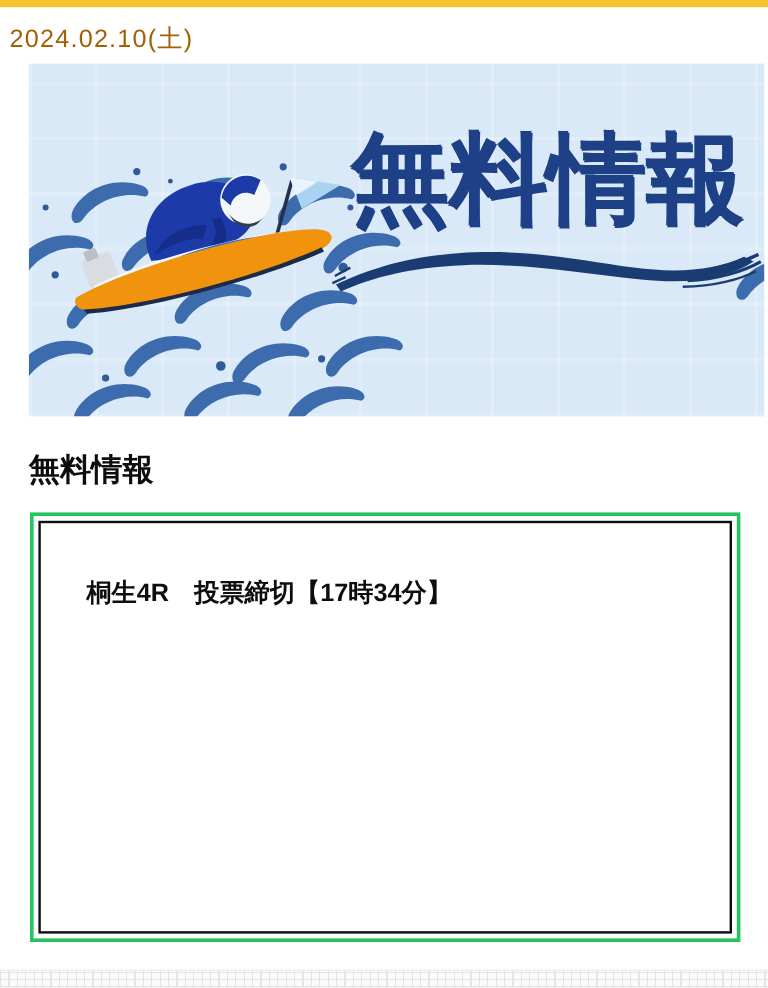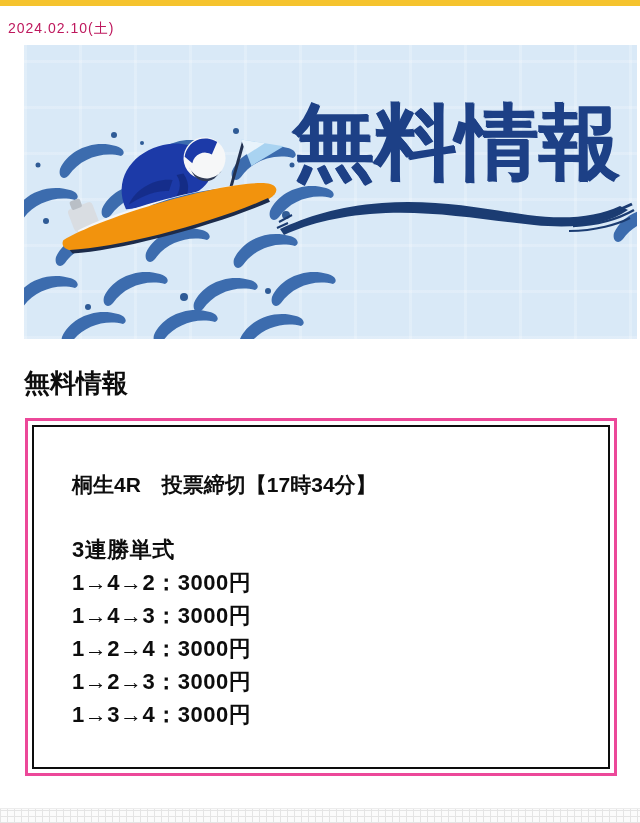--- a/index.html
+++ b/index.html
@@ -4,21 +4,21 @@
 <style>
   html,body{margin:0;padding:0;}
   body{
     width:640px;height:823px;overflow:hidden;position:relative;
     background:#ffffff;
     font-family:"Liberation Sans","DejaVu Sans",sans-serif;
     color:#111;
   }
   .top-bar{height:6px;width:640px;background:#f5c32e;}
   .date{
-    margin:14px 0 0 8px;font-size:14px;line-height:1.2;color:#be185d;
+    margin:14px 0 0 8px;font-size:21px;line-height:1.2;color:#a16207;
     letter-spacing:1px;
   }
   
   .banner{
     position:relative;margin:8px 0 0 24px;width:613px;height:294px;
     overflow:hidden;
     background:
       repeating-linear-gradient(90deg, rgba(255,255,255,.22) 0 3px, rgba(255,255,255,0) 3px 55px),
       repeating-linear-gradient(0deg, rgba(255,255,255,.20) 0 3px, rgba(255,255,255,0) 3px 46px),
       #d9e9f7;
@@ -37,21 +37,21 @@
     font-size:42px;line-height:1.2;font-weight:800;font-style:italic;
     color:#141414;letter-spacing:1px;white-space:nowrap;
   }
   
   .heading{
     margin:30px 0 0 24px;font-size:26px;line-height:1.1;font-weight:bold;color:#0d0d0d;
   }
   
   .ticket-box{
     margin:21px 0 0 25px;width:592px;height:358px;box-sizing:border-box;
-    border:3px solid #ec4899;padding:4px;background:#fff;
+    border:3px solid #22c55e;padding:4px;background:#fff;
   }
   .ticket-inner{
     border:2px solid #0d0d0d;height:100%;box-sizing:border-box;
     padding:44px 16px 0 38px;
   }
   .race-line{font-size:21px;font-weight:bold;color:#0d0d0d;}
   .bets{margin-top:34px;}
   .bet-type,.bet{
     font-size:22px;font-weight:bold;color:#0d0d0d;line-height:33px;
     letter-spacing:0.5px;
@@ -141,24 +141,16 @@
     <path d="M3 27 L16 20 M1 33 L12 28" stroke="#1b3c72" stroke-width="2" fill="none"></path>
   </svg>
 
 </div>
 
 <h2 class="heading">無料情報</h2>
 
 <div class="ticket-box">
   <div class="ticket-inner">
     <div class="race-line">桐生4R　投票締切【17時34分】</div>
-    <div class="bets">
-      <div class="bet-type">3連勝単式</div>
-      <div class="bet">1→4→2：3000円</div>
-      <div class="bet">1→4→3：3000円</div>
-      <div class="bet">1→2→4：3000円</div>
-      <div class="bet">1→2→3：3000円</div>
-      <div class="bet">1→3→4：3000円</div>
-    </div>
   </div>
 </div>
 
 <div class="grid-strip"></div>
 
 </body></html>

